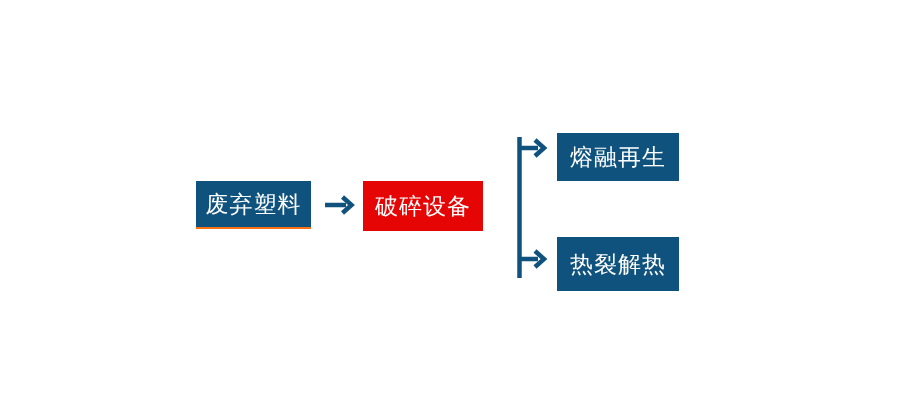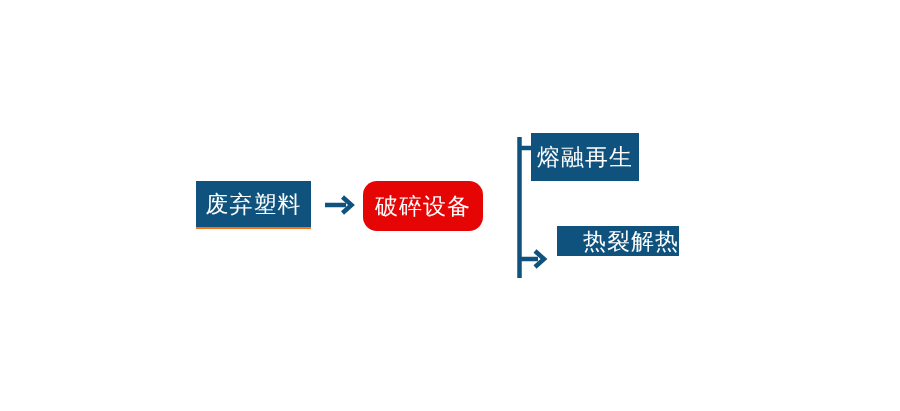--- a/index.html
+++ b/index.html
@@ -24,38 +24,38 @@
   }
   .node-label {
     color: #fdfdfd;
     font-size: 23px;
     letter-spacing: 1px;
     font-weight: 400;
     white-space: nowrap;
     line-height: 1;
   }
   .node-blue { background: #0f527d; }
-  .node-red  { background: #e60505; border-radius: 14px; }
+  .node-red  { background: #e60505; }
 
   .node-waste {
     left: 196px; top: 181px;
     width: 115px; height: 48px;
     border-bottom: 2px solid #f97316;
   }
   .node-crush {
     left: 363px; top: 181px;
     width: 120px; height: 50px;
   }
   .node-melt {
-    left: 531px; top: 133px;
-    width: 108px; height: 48px;
+    left: 557px; top: 133px;
+    width: 122px; height: 48px;
   }
   .node-pyro {
-    left: 557px; top: 226px;
-    width: 122px; height: 30px; justify-content: flex-end;
+    left: 557px; top: 237px;
+    width: 122px; height: 54px;
   }
 
   .arrow-main {
     position: absolute;
     left: 323px; top: 193px;
   }
   .branch-connector {
     position: absolute;
     left: 515px; top: 135px;
   }

